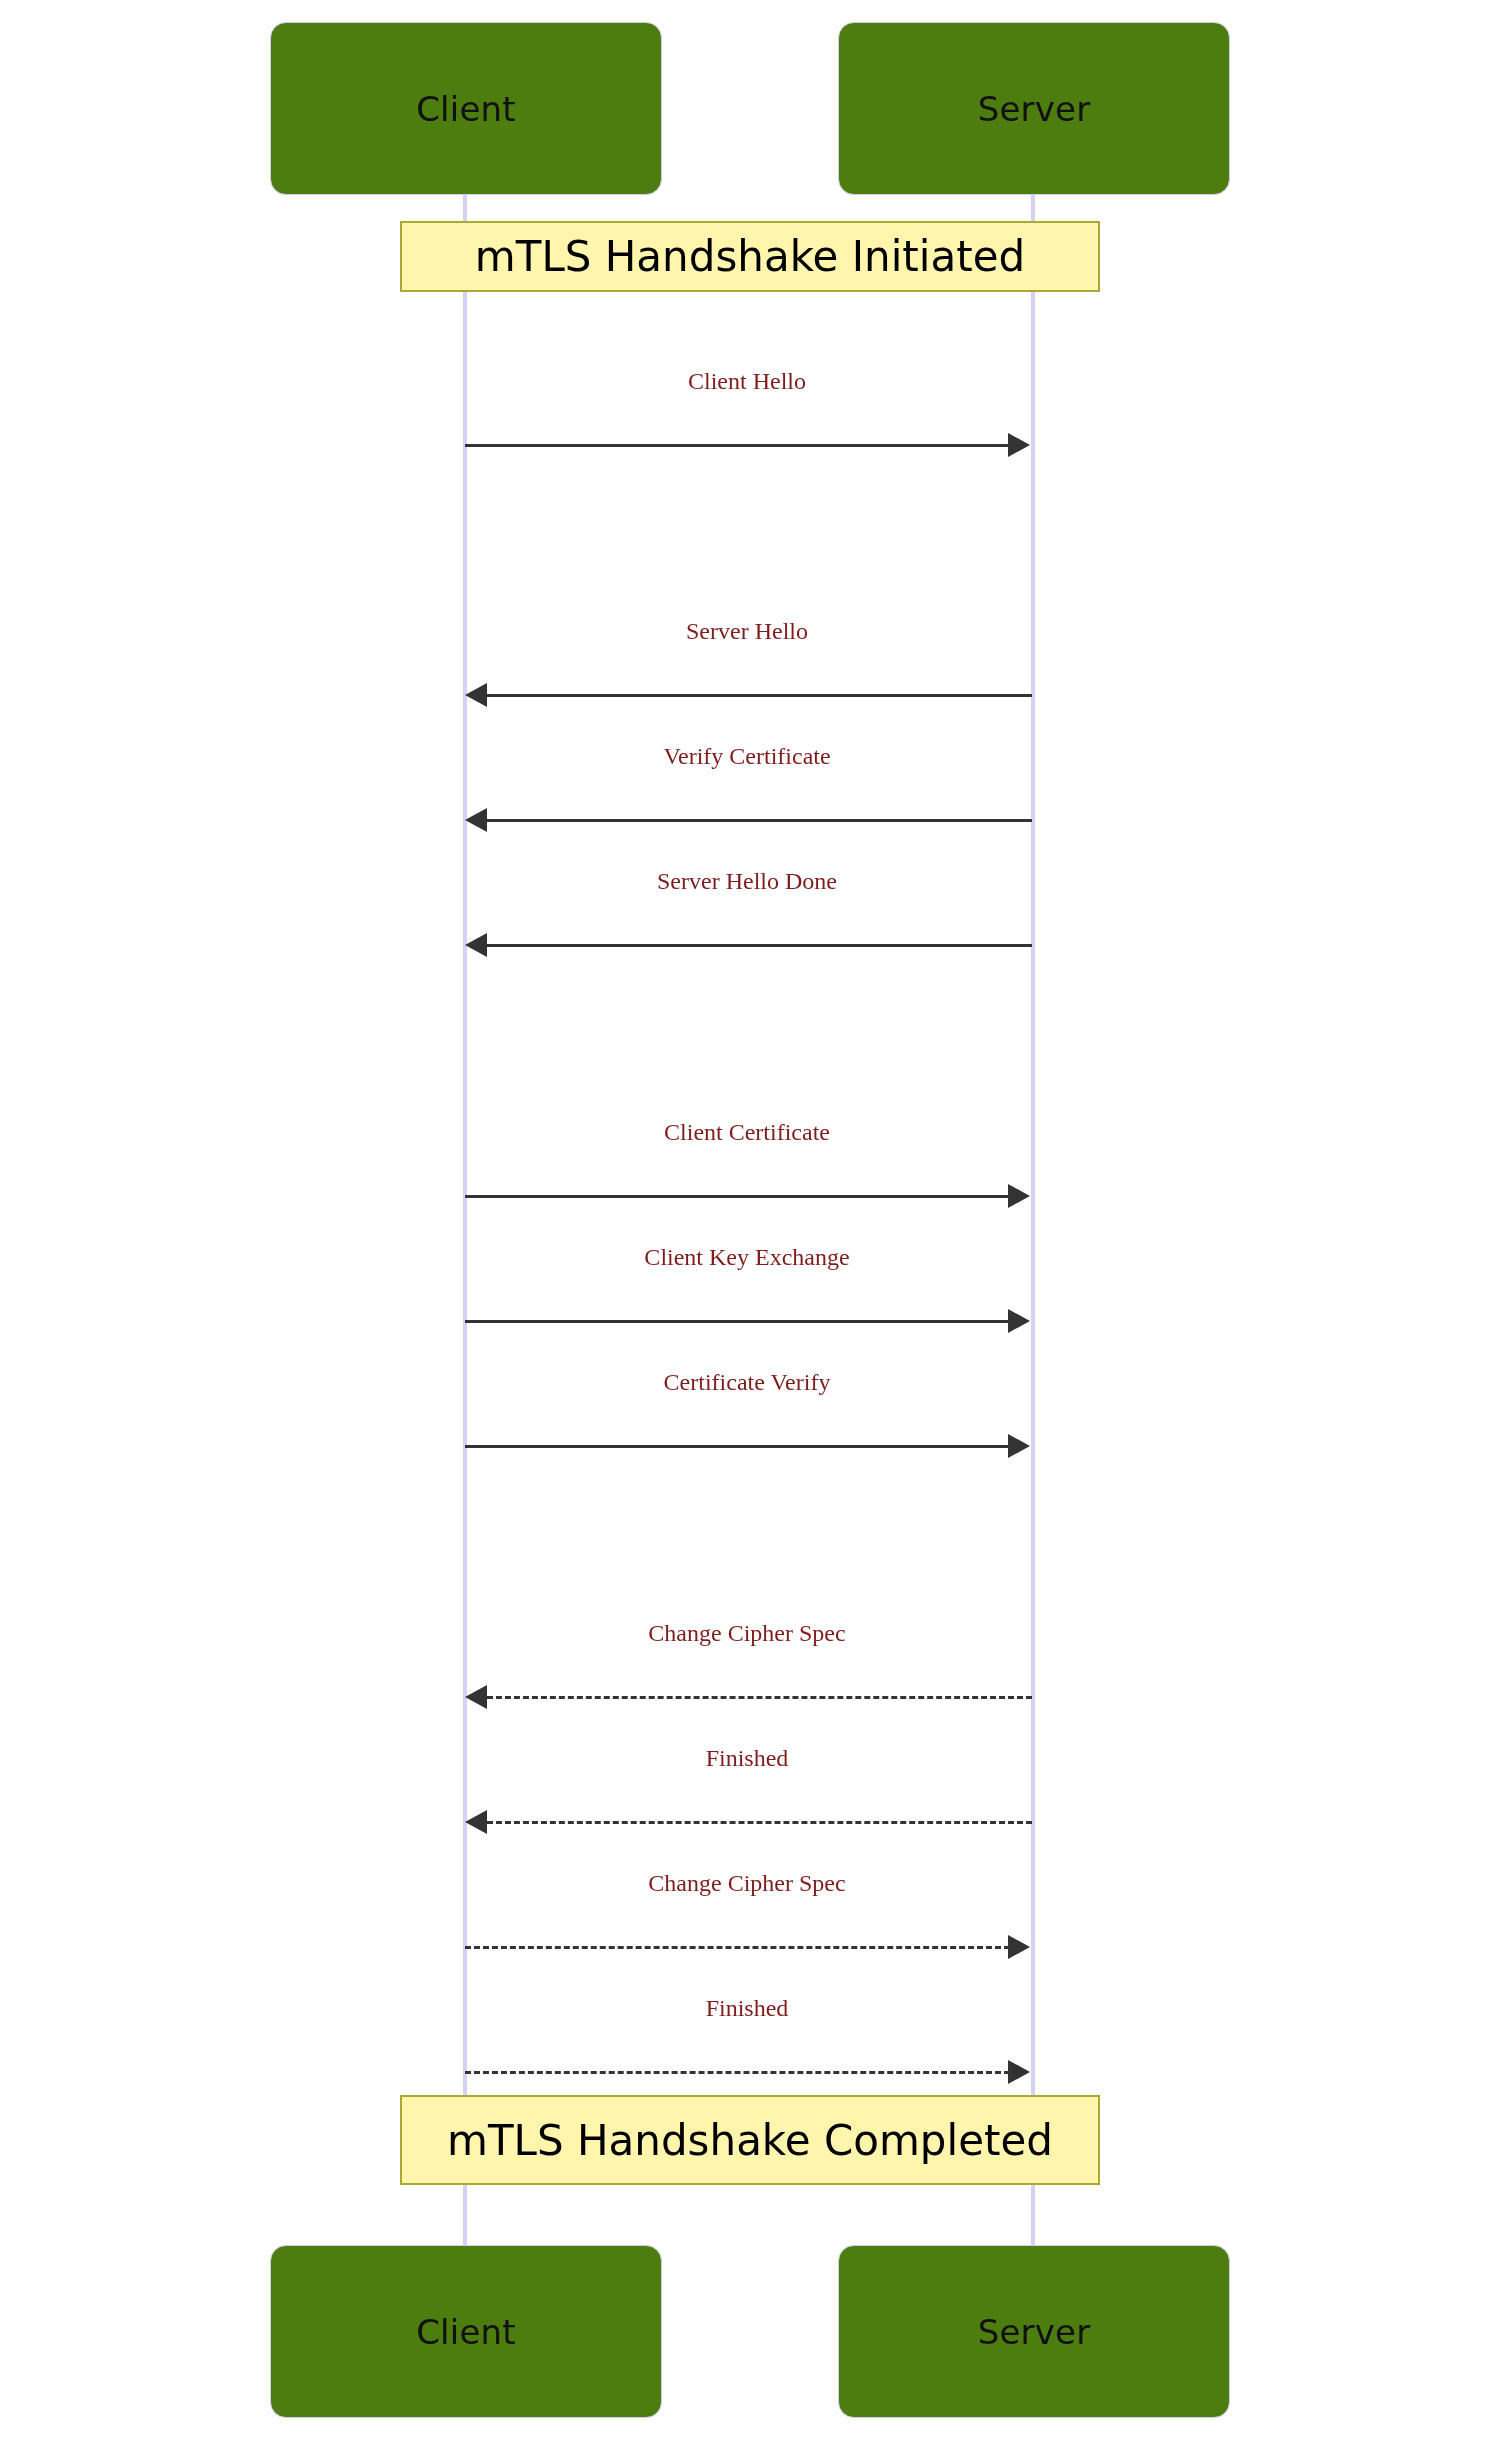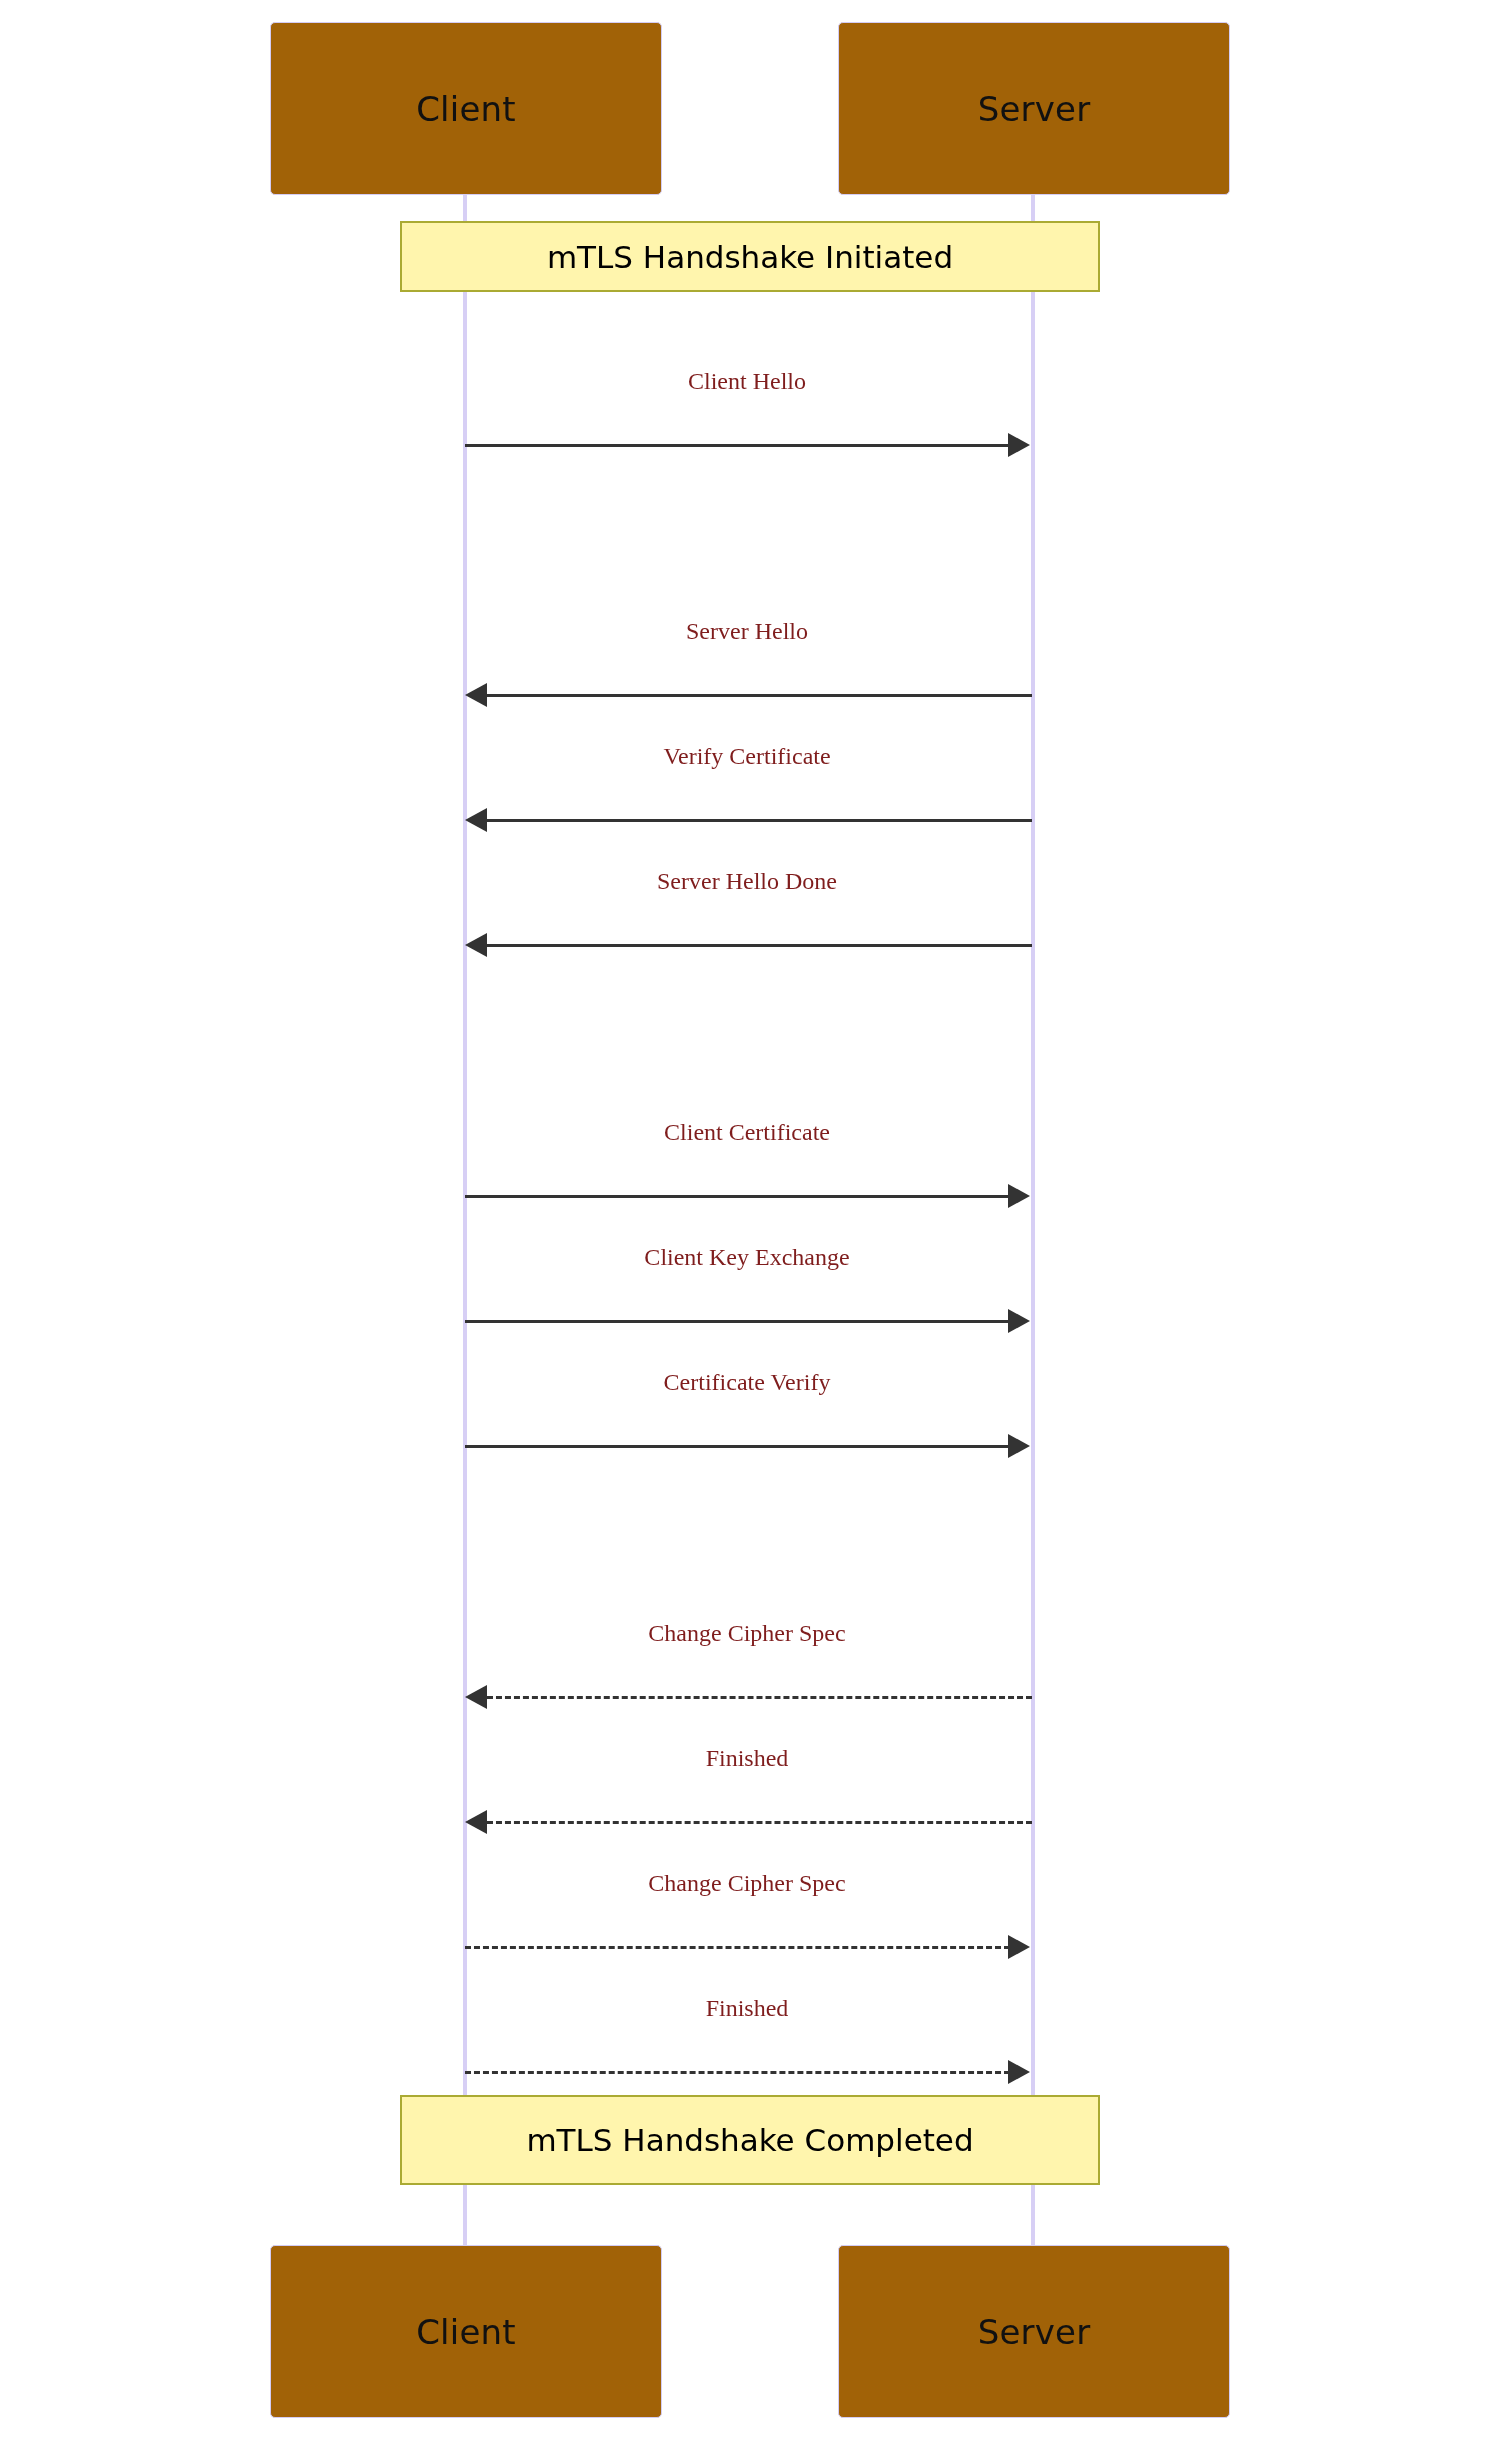--- a/index.html
+++ b/index.html
@@ -14,23 +14,23 @@
     position: relative;
     width: 1500px;
     height: 2446px;
     background: #ffffff;
     overflow: hidden;
   }
   
   .actor-box {
     position: absolute;
     box-sizing: border-box;
-    background: #a16207;
+    background: #4d7c0f;
     border: 1.5px solid #D3CCF5;
-    border-radius: 5px;
+    border-radius: 16px;
     display: flex;
     align-items: center;
     justify-content: center;
     z-index: 5;
   }
   .actor-label {
     font-size: 34px;
     color: #111111;
     font-family: "DejaVu Sans", sans-serif;
     letter-spacing: 0.2px;
@@ -48,21 +48,21 @@
     position: absolute;
     box-sizing: border-box;
     background: #FFF5AD;
     border: 2px solid #AAAA33;
     display: flex;
     align-items: center;
     justify-content: center;
     z-index: 6;
   }
   .note-label {
-    font-size: 31px;
+    font-size: 42px;
     color: #000000;
     font-family: "DejaVu Sans", sans-serif;
     white-space: nowrap;
     overflow: visible;
     text-align: left;
   }
   .msg-label {
     position: absolute;
     font-size: 24px;
     color: #7f1d1d;

